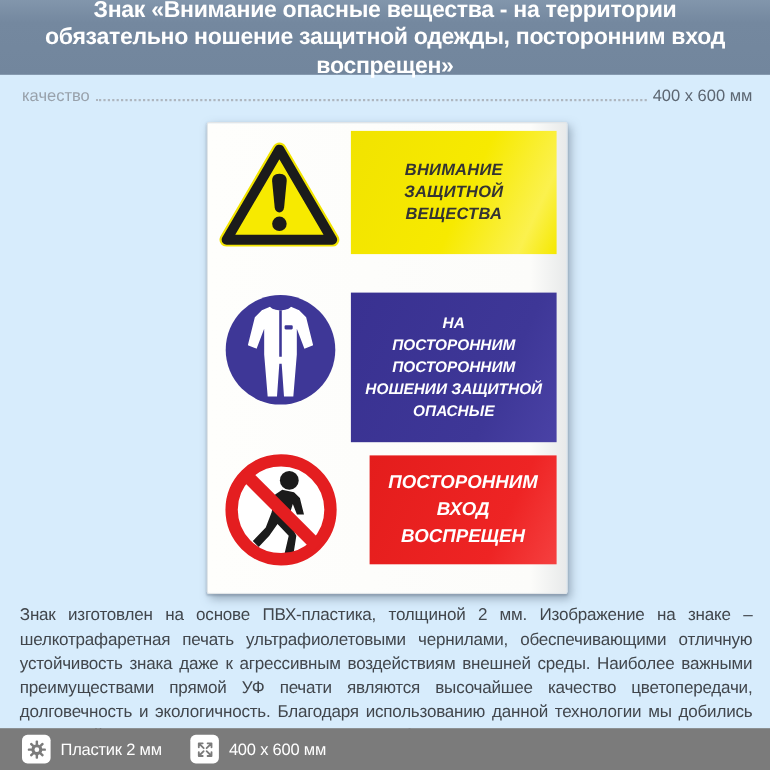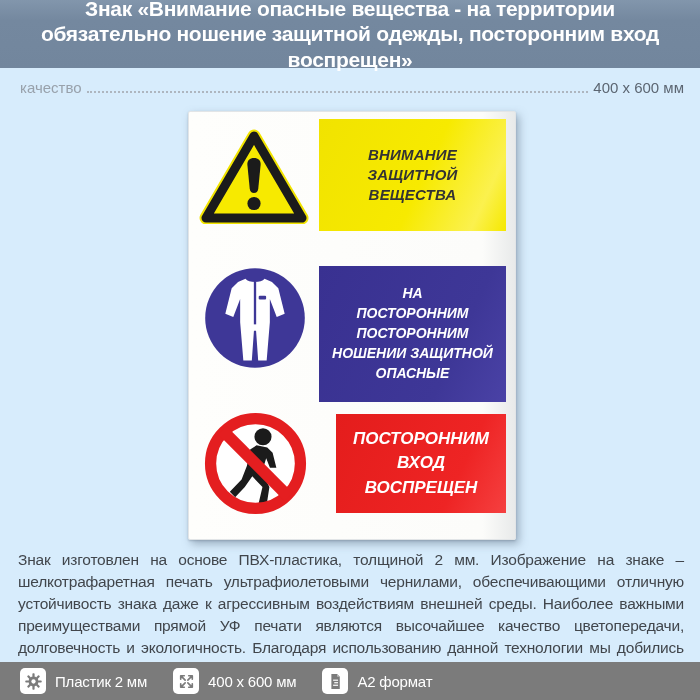--- a/index.html
+++ b/index.html
@@ -150,27 +150,15 @@
         <svg width="19" height="19" viewBox="0 0 24 24" fill="none" stroke="#7b7b7b" stroke-width="2.1" stroke-linecap="round" stroke-linejoin="round">
           <path d="M10.3 10.3 L5 5 M4.7 9.2 V4.7 H9.2"></path>
           <path d="M13.7 10.3 L19 5 M14.8 4.7 H19.3 V9.2"></path>
           <path d="M10.3 13.7 L5 19 M4.7 14.8 V19.3 H9.2"></path>
           <path d="M13.7 13.7 L19 19 M19.3 14.8 V19.3 H14.8"></path>
         </svg>
       </span>
       <span class="f-label">400 x 600 мм</span>
     </div>
 
-    <div class="f-item">
-      <span class="f-badge">
-        <svg width="19" height="19" viewBox="0 0 24 24">
-          <path d="M6.8 2.5 H14 L17.4 6 V21.5 H6.8 Z" fill="#7b7b7b"></path>
-          <path d="M14 2.5 L17.4 6 H14 Z" fill="#b9b9b9"></path>
-          <rect x="9" y="9.6" width="6.2" height="1.5" fill="#ffffff"></rect>
-          <rect x="10.4" y="12.8" width="4.8" height="1.5" fill="#ffffff"></rect>
-          <rect x="9" y="16" width="6.2" height="1.5" fill="#ffffff"></rect>
-        </svg>
-      </span>
-      <span class="f-label">А2 формат</span>
-    </div>
 
   </div>
 </div>
 
 </body></html>

